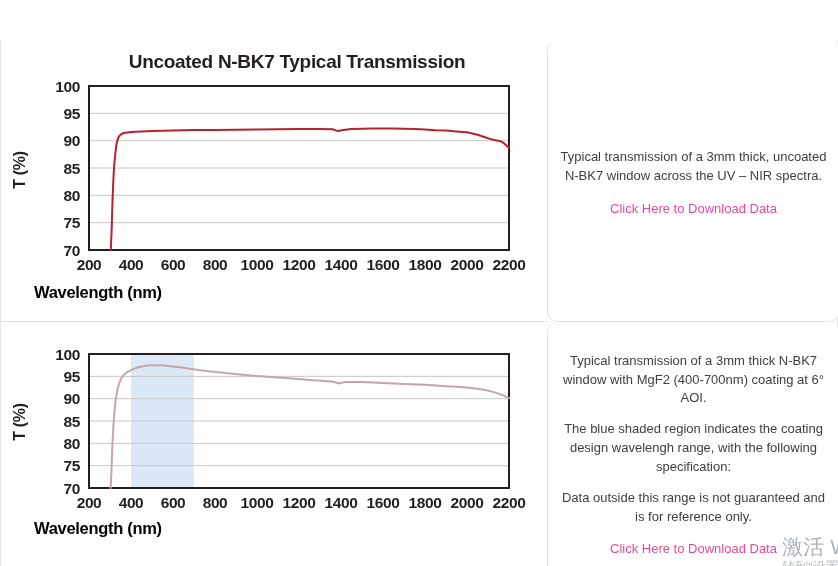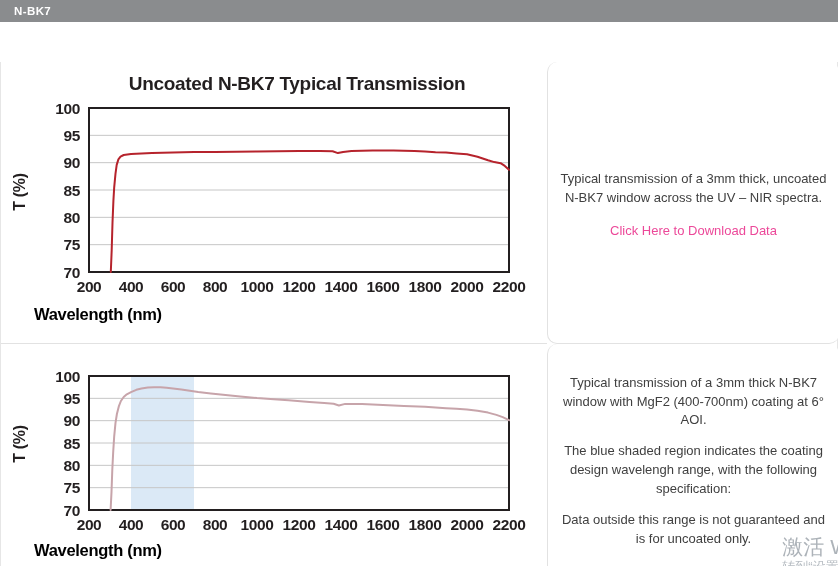--- a/index.html
+++ b/index.html
@@ -29,23 +29,20 @@
   .spec sub{font-size:9.5px;}
   .watermark{position:absolute;right:-12px;bottom:-9px;color:#9fa6ad;opacity:.85;
              text-align:left;line-height:1.2;white-space:nowrap;}
   .watermark .w1{font-size:21px;}
   .watermark .w2{font-size:13px;color:#aab1b8;}
 </style>
 </head>
 <body>
 
 <div class="page">
-  <div class="header">
-    <span>N-BK7</span>
-  </div>
 
   <div class="grid">
 
     <div class="cell chart-cell">
       <div class="chart-title">Uncoated N-BK7 Typical Transmission</div>
       <div class="chart-wrap">
         <div class="y-title">T (%)</div>
         <svg id="chart0" width="545" height="200">
             <line x1="88" y1="144.66666666666669" x2="508" y2="144.66666666666669" stroke="#c6c6c6" stroke-width="1"></line>
             <line x1="88" y1="117.33333333333333" x2="508" y2="117.33333333333333" stroke="#c6c6c6" stroke-width="1"></line>
@@ -113,21 +110,21 @@
             <rect x="88" y="8" width="420" height="134" fill="none" stroke="#231f20" stroke-width="2"></rect>
             <polyline points="109.6,142.0 110.5,124.1 111.3,101.8 112.2,83.9 113.2,68.3 114.5,54.9 115.9,46.0 117.8,38.4 119.9,33.0 122.7,29.0 125.8,26.3 130.0,24.1 135.3,21.8 140.5,20.5 146.8,19.6 153.1,19.2 159.4,19.2 165.7,19.8 172.0,20.5 180.4,21.6 188.8,22.7 197.2,23.9 209.8,25.4 224.5,27.0 239.2,28.5 256.0,30.1 272.8,31.2 287.5,32.3 308.5,33.9 323.2,35.0 332.6,35.7 337.9,37.5 344.2,35.9 361.0,36.1 382.0,37.0 403.0,37.9 424.0,38.8 445.0,40.2 455.5,40.8 466.0,41.5 476.5,42.8 487.0,44.6 495.4,46.9 501.7,49.1 508.0,52.2" fill="none" stroke="#c7a4aa" stroke-width="2" stroke-linejoin="round" stroke-linecap="round"></polyline>
           </svg>
       </div>
       <div class="x-title">Wavelength (nm)</div>
     </div>
 
     <div class="cell right info-cell">
       <p>Typical transmission of a 3mm thick N-BK7 window with MgF2 (400-700nm) coating at 6° AOI.</p>
       <p>The blue shaded region indicates the coating design wavelengh range, with the following specification:</p>
-      <p>Data outside this range is not guaranteed and is for uncoated only.</p>
+      <p>Data outside this range is not guaranteed and is for reference only.</p>
       <a class="dl">Click Here to Download Data</a>
     </div>
 
   </div>
 
   <div class="watermark">
     <div class="w1">激活 W</div>
     <div class="w2">转到“设置”</div>
   </div>
 </div>

